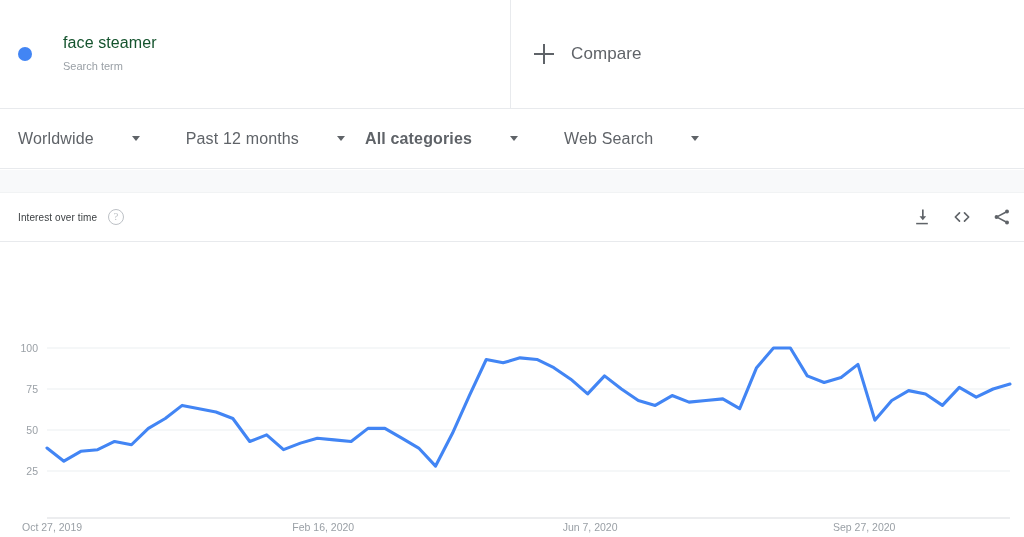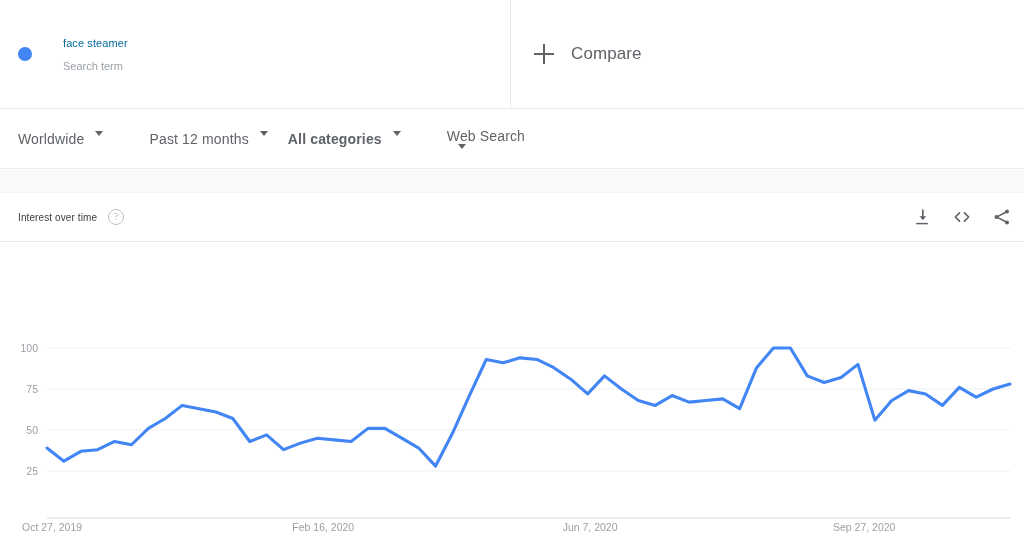--- a/index.html
+++ b/index.html
@@ -23,21 +23,21 @@
     width: 511px; height: 108px;
     border-right: 1px solid #e8eaed;
     display: flex; align-items: center;
     padding-left: 18px;
   }
   .term-dot {
     width: 14px; height: 14px; border-radius: 50%;
     background: #4285f4; flex: 0 0 auto; margin-right: 31px;
   }
   .term-texts { display: flex; flex-direction: column; justify-content: center; }
-  .term-title { font-size: 11px; color: #0369a1; line-height: 22px; letter-spacing: .1px; text-align: center; }
+  .term-title { font-size: 16px; color: #14532d; line-height: 22px; letter-spacing: .1px; text-align: center; }
   .term-sub { font-size: 11px; color: #9aa0a6; line-height: 20px; margin-top: 2px; }
 
   .compare-cell {
     flex: 1 1 auto; height: 108px;
     display: flex; align-items: center; padding-left: 23px;
   }
   .compare-plus {
     width: 20px; height: 20px; position: relative; margin-right: 17px;
     flex: 0 0 auto;
   }
@@ -48,28 +48,29 @@
   .compare-plus::after  { top:0; left:9px; height:20px; width:1.6px; }
   .compare-label { font-size: 17px; color: #5f6368; letter-spacing: .1px; }
 
   
   .filter-bar {
     position: absolute; left:0; top:109px; width:1024px; height:60px;
     border-bottom: 1px solid #e8eaed;
     display: flex; align-items: center;
   }
   .filter-item {
-    display: flex; cursor: default;
-    font-size: 14px; color: #5f6368; letter-spacing: .15px;
+    display: flex; align-items: center; cursor: default;
+    font-size: 16px; color: #5f6368; letter-spacing: .15px;
     white-space: nowrap;
+    gap: 27px;
   }
   .filter-item:nth-child(1) { margin-left: 18px; }
   .filter-item:nth-child(2) { margin-left: 46px; }
   .filter-item:nth-child(3) { margin-left: 20px; font-weight: bold; }
-  .filter-item:nth-child(4) { margin-left: 46px; flex-direction: column; }
+  .filter-item:nth-child(4) { margin-left: 46px; }
   .caret {
     width: 0; height: 0; margin-left: 11px;
     border-left: 4.5px solid transparent;
     border-right: 4.5px solid transparent;
     border-top: 5px solid #5f6368;
   }
 
   
   .gutter {
     position: absolute; left:0; top:170px; width:1024px; height:22px;

